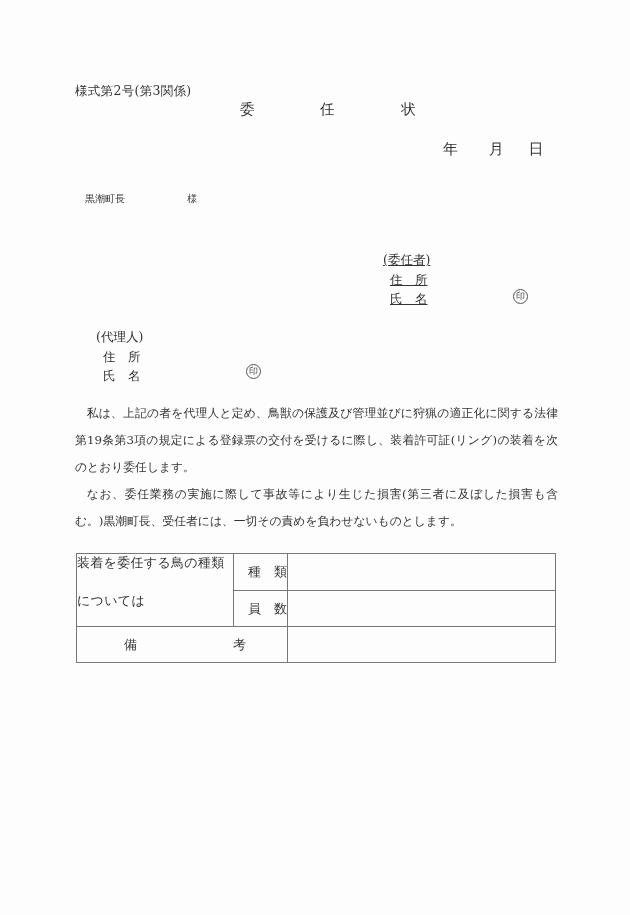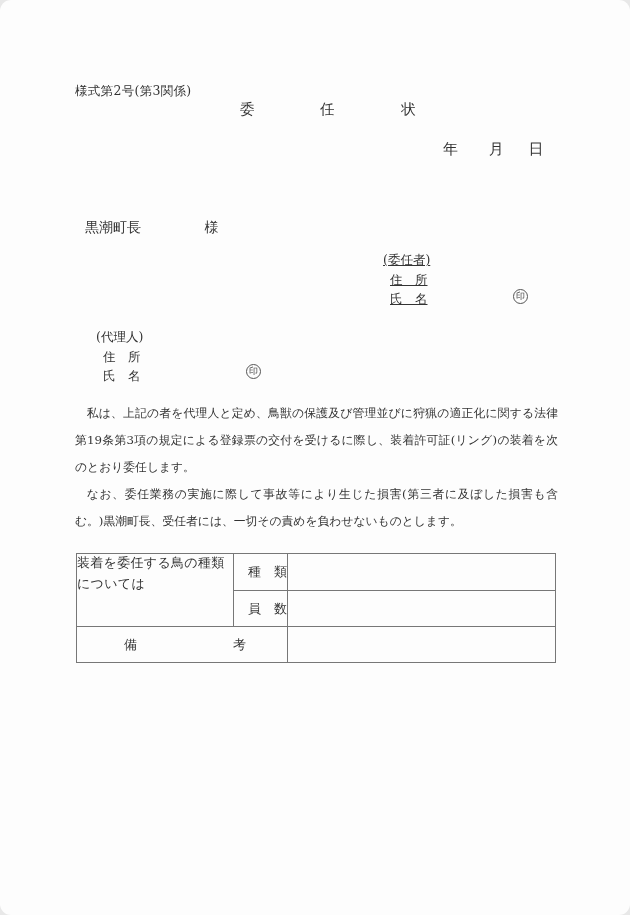--- a/index.html
+++ b/index.html
@@ -4,35 +4,34 @@
 <style>
   html,body { margin:0; padding:0; background:#e8e8e8; }
   .page {
     position:relative;
     width:630px; height:915px;
     margin:0 auto;
     background:#fdfdfd;
     color:#333;
     font-family:"DejaVu Serif","Liberation Serif",serif;
     overflow:hidden;
-    border-radius:11px;
   }
   .abs { position:absolute; }
 
   .form-number { left:75px; top:83px; font-size:12.5px; letter-spacing:0.3px; }
 
   .title { left:240px; top:100px; font-size:14.5px; white-space:nowrap; }
   .title .t2 { margin-left:61px; }
   .title .t3 { margin-left:62px; }
 
   .date-line { left:443px; top:140px; font-size:15px; white-space:nowrap; }
   .date-line .dm { margin-left:26px; }
   .date-line .dd { margin-left:20px; }
 
-  .addressee { left:85px; top:192px; font-size:14px; white-space:nowrap;margin-top:27px; }
+  .addressee { left:85px; top:192px; font-size:10px; white-space:nowrap; }
   .addressee .hon { margin-left:59px; }
 
   .party { font-size:12.5px; line-height:19.5px; white-space:nowrap; }
   .party .pl { padding-left:7px; }
   .delegator { left:383px; top:250px;text-decoration:underline; }
   .agent { left:96px; top:327px; }
 
   .seal {
     width:15px; height:15px;
     border:1px solid #555; border-radius:50%;
@@ -56,21 +55,21 @@
     font-size:13px; color:#333;
   }
   .dtable td { border:1px solid #777; padding:0; }
   .col1 { width:157px; } .col2 { width:54px; } .col3 { width:268px; }
   .r1 td { height:36px; } .r2 td { height:35px; } .r3 td { height:35px; }
   .cell-group {
     vertical-align:top;
     padding:11px 4px 0 7px;
     letter-spacing:0.3px;
   }
-  .cell-group .gline1 { margin-bottom:3px; white-space:nowrap; }
+  .cell-group .gline1 { margin-bottom:20px; white-space:nowrap; }
   .cell-label { text-align:right; vertical-align:middle; }
   .cell-remarks { vertical-align:middle; }
   .remwrap { display:flex; justify-content:space-between; padding:0 41px 0 47px; }
 </style>
 </head>
 <body>
 
 <div class="page">
 
   <div class="abs form-number">様式第2号(第3関係)</div>

